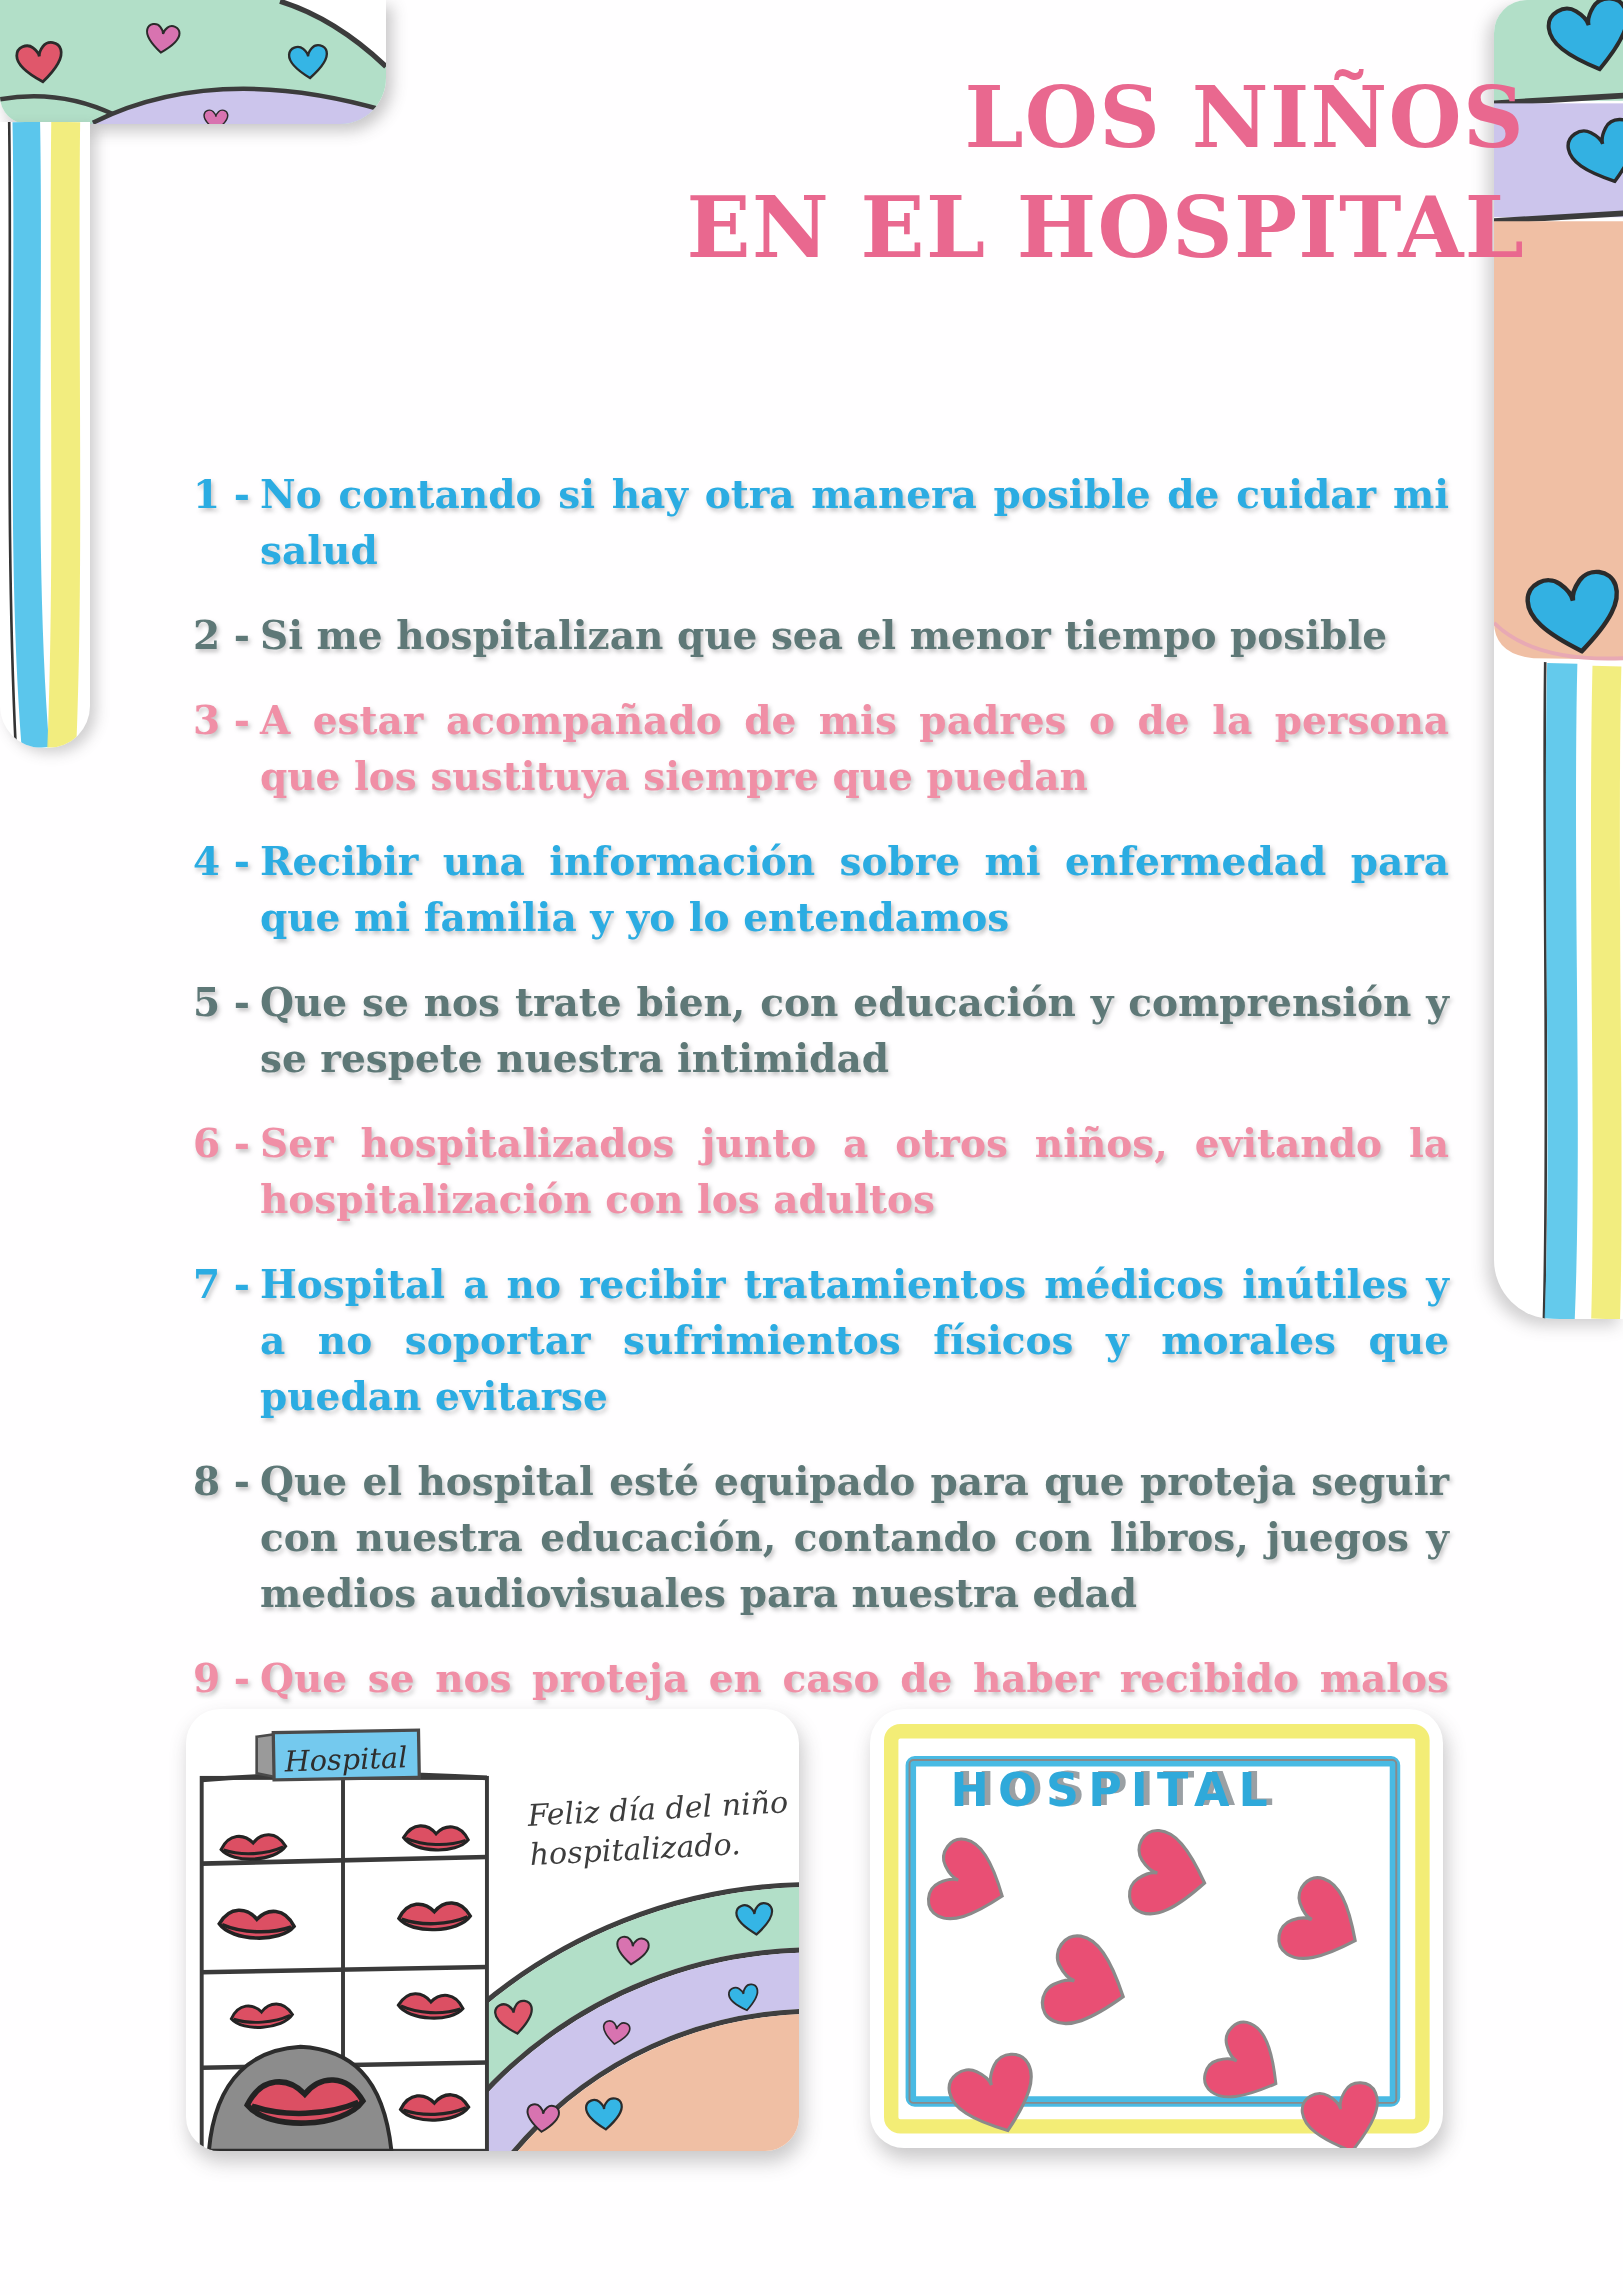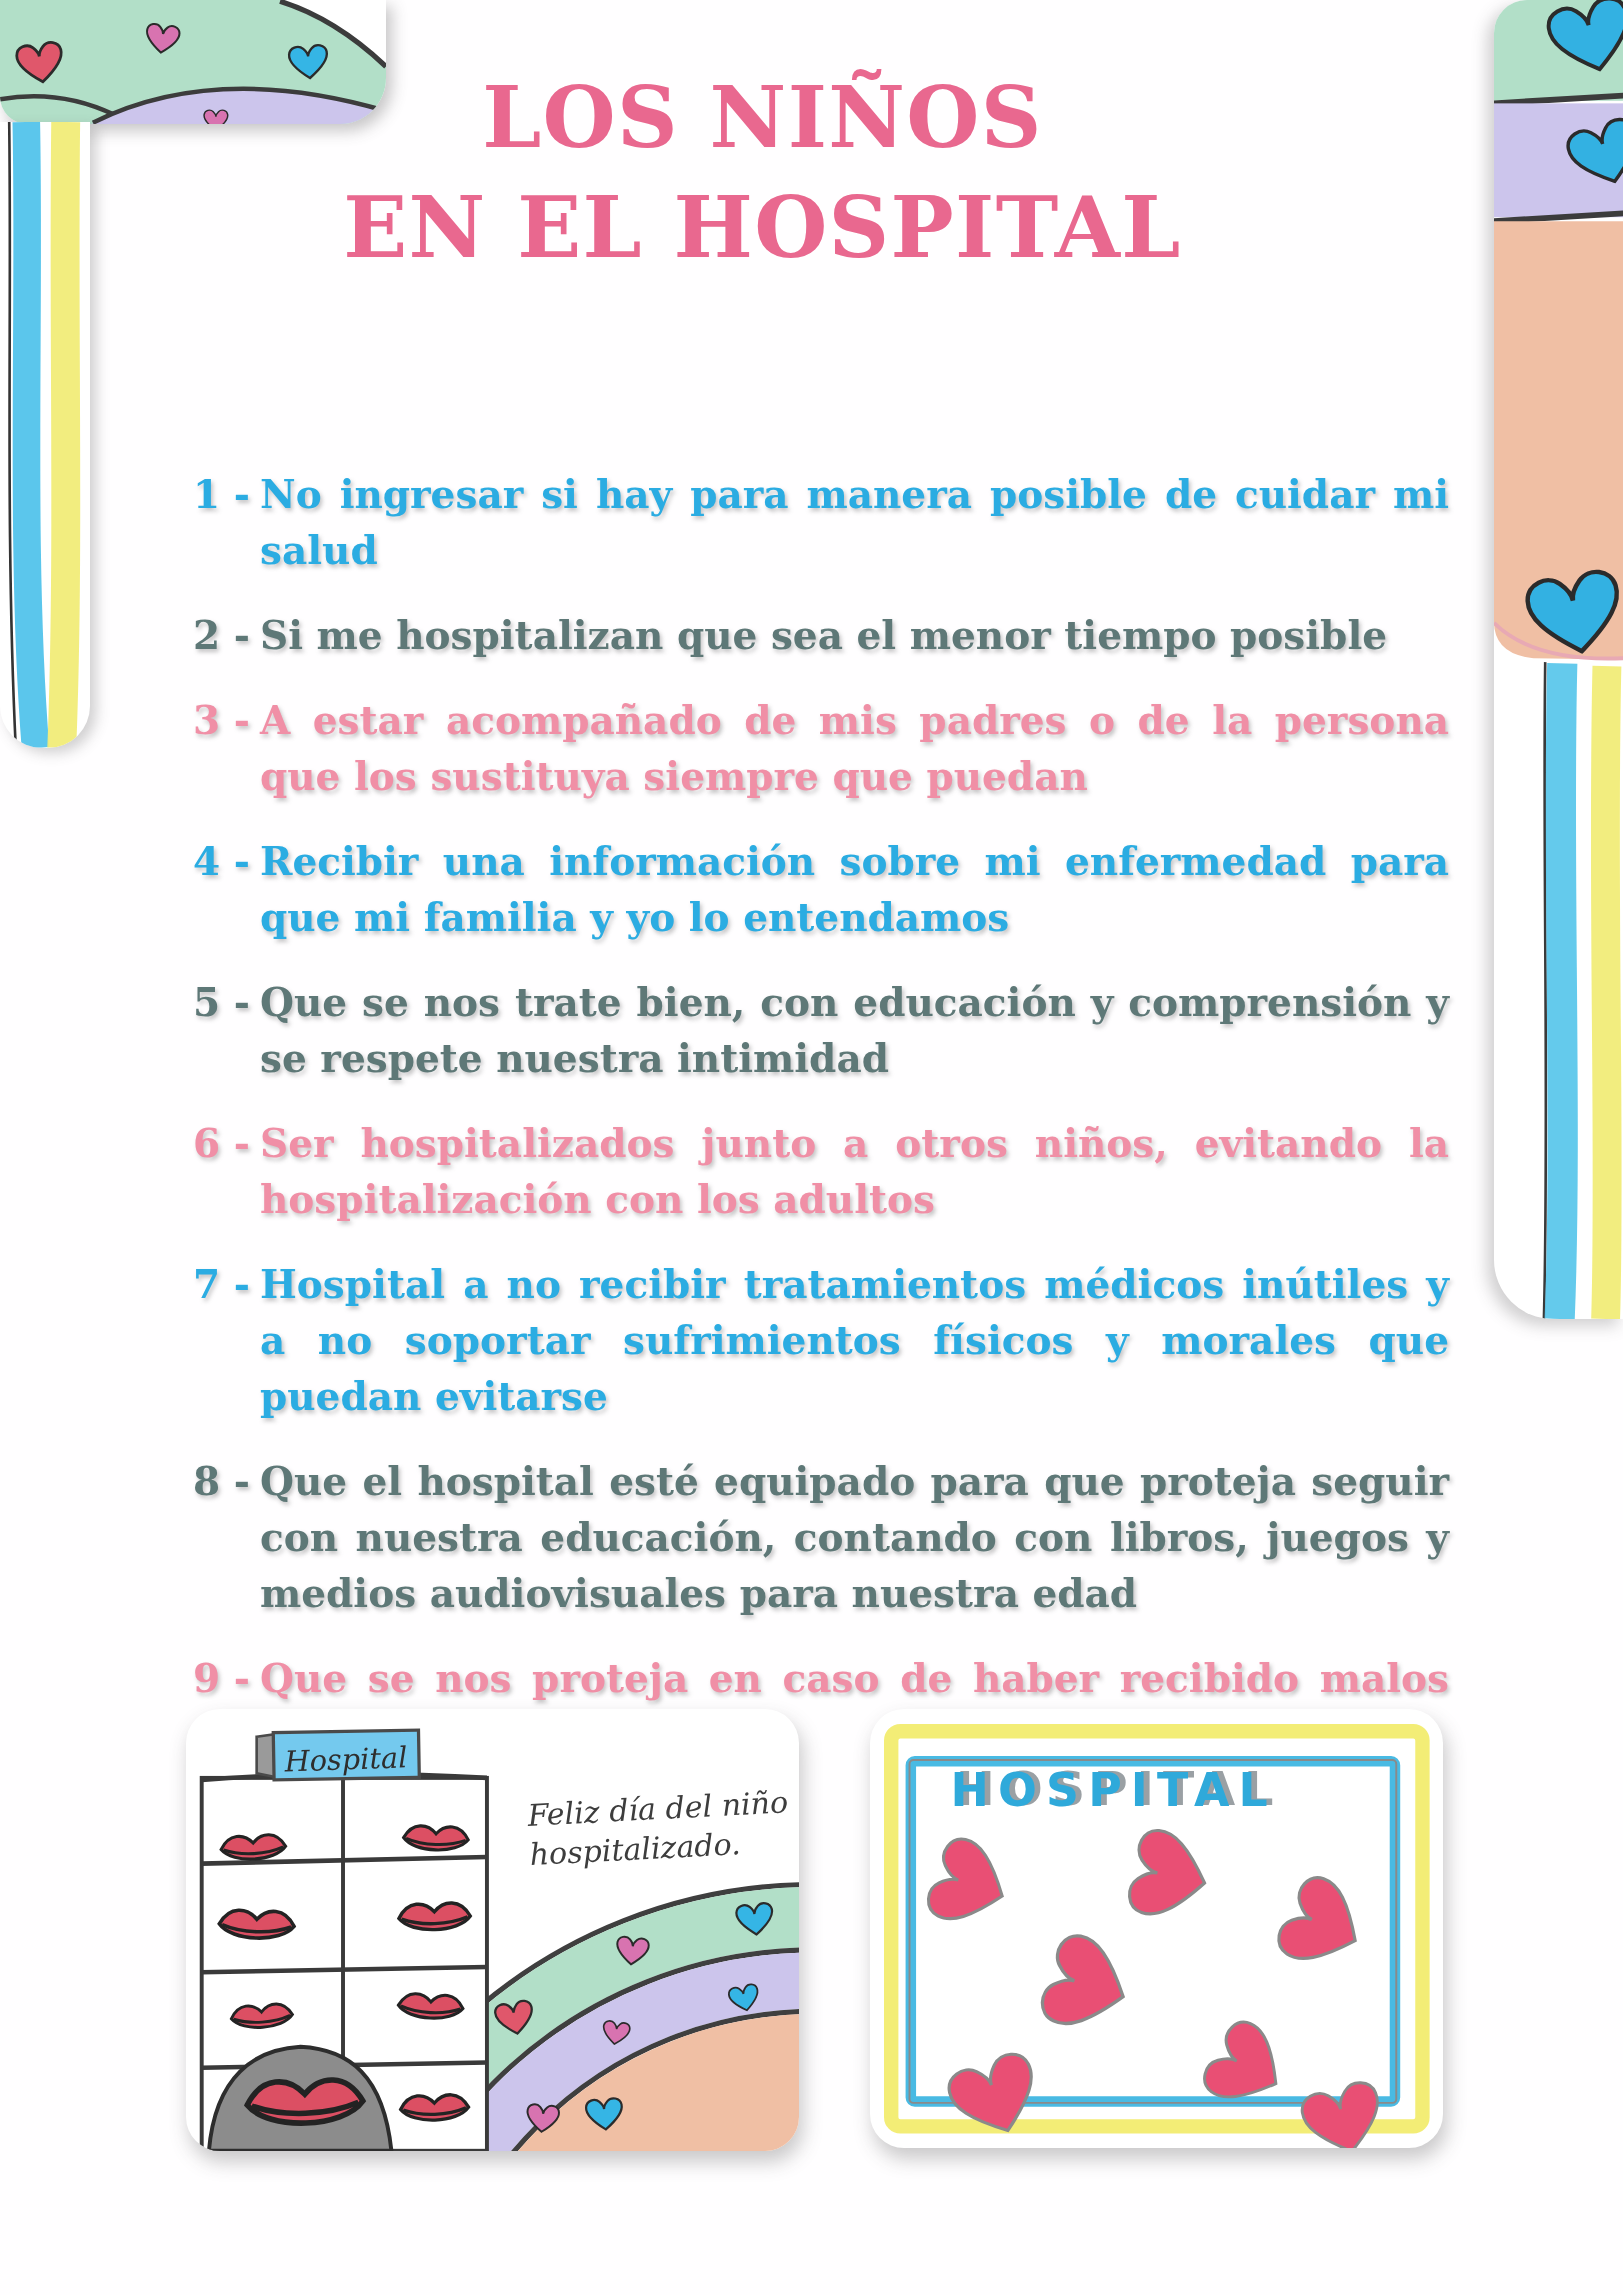--- a/index.html
+++ b/index.html
@@ -1,21 +1,21 @@
 <!DOCTYPE html>
 <html style="font-size:10.5px"><head>
 <meta charset="utf-8">
 <style>
   html,body{margin:0;padding:0;background:#ffffff;}
   body{width:1623px;height:2295px;overflow:hidden;position:relative;
        font-family:"DejaVu Serif","Liberation Serif",serif;}
   .page{position:absolute;inset:0;background:#fffeff;}
 
   
-  .title{position:absolute;top:63px;left:0;width:1525px;text-align:center;
+  .title{position:absolute;top:63px;left:0;width:1525px;text-align:right;
          font-weight:bold;font-size:84px;line-height:110px;letter-spacing:1.3px;
          color:var(--title-pink);}
   
   .rights{position:absolute;left:193px;top:466px;width:1256px;}
   .right-item{display:flex;font-weight:bold;font-size:39px;line-height:56px;
               margin-bottom:29px;text-shadow:2px 3.3px 4.6px rgba(100,100,100,.38);}
   .right-item .num{flex:0 0 67px;}
   .right-item .txt{flex:1;text-align:justify;}
   .right-item[data-color="blue"]{color:var(--c-blue);}
   .right-item[data-color="slate"]{color:var(--c-slate);}
@@ -92,21 +92,21 @@
   </div>
 
   <header class="title">
     <div>LOS NIÑOS</div>
     <div>EN EL HOSPITAL</div>
   </header>
 
   <main class="rights">
     <div class="right-item" data-color="blue">
       <span class="num">1 -</span>
-      <span class="txt">No ingresar si hay para manera posible de cuidar mi salud</span>
+      <span class="txt">No contando si hay otra manera posible de cuidar mi salud</span>
     </div>
     <div class="right-item" data-color="slate">
       <span class="num">2 -</span>
       <span class="txt">Si me hospitalizan que sea el menor tiempo posible</span>
     </div>
     <div class="right-item" data-color="pink">
       <span class="num">3 -</span>
       <span class="txt">A estar acompañado de mis padres o de la persona que los sustituya siempre que puedan</span>
     </div>
     <div class="right-item" data-color="blue">

